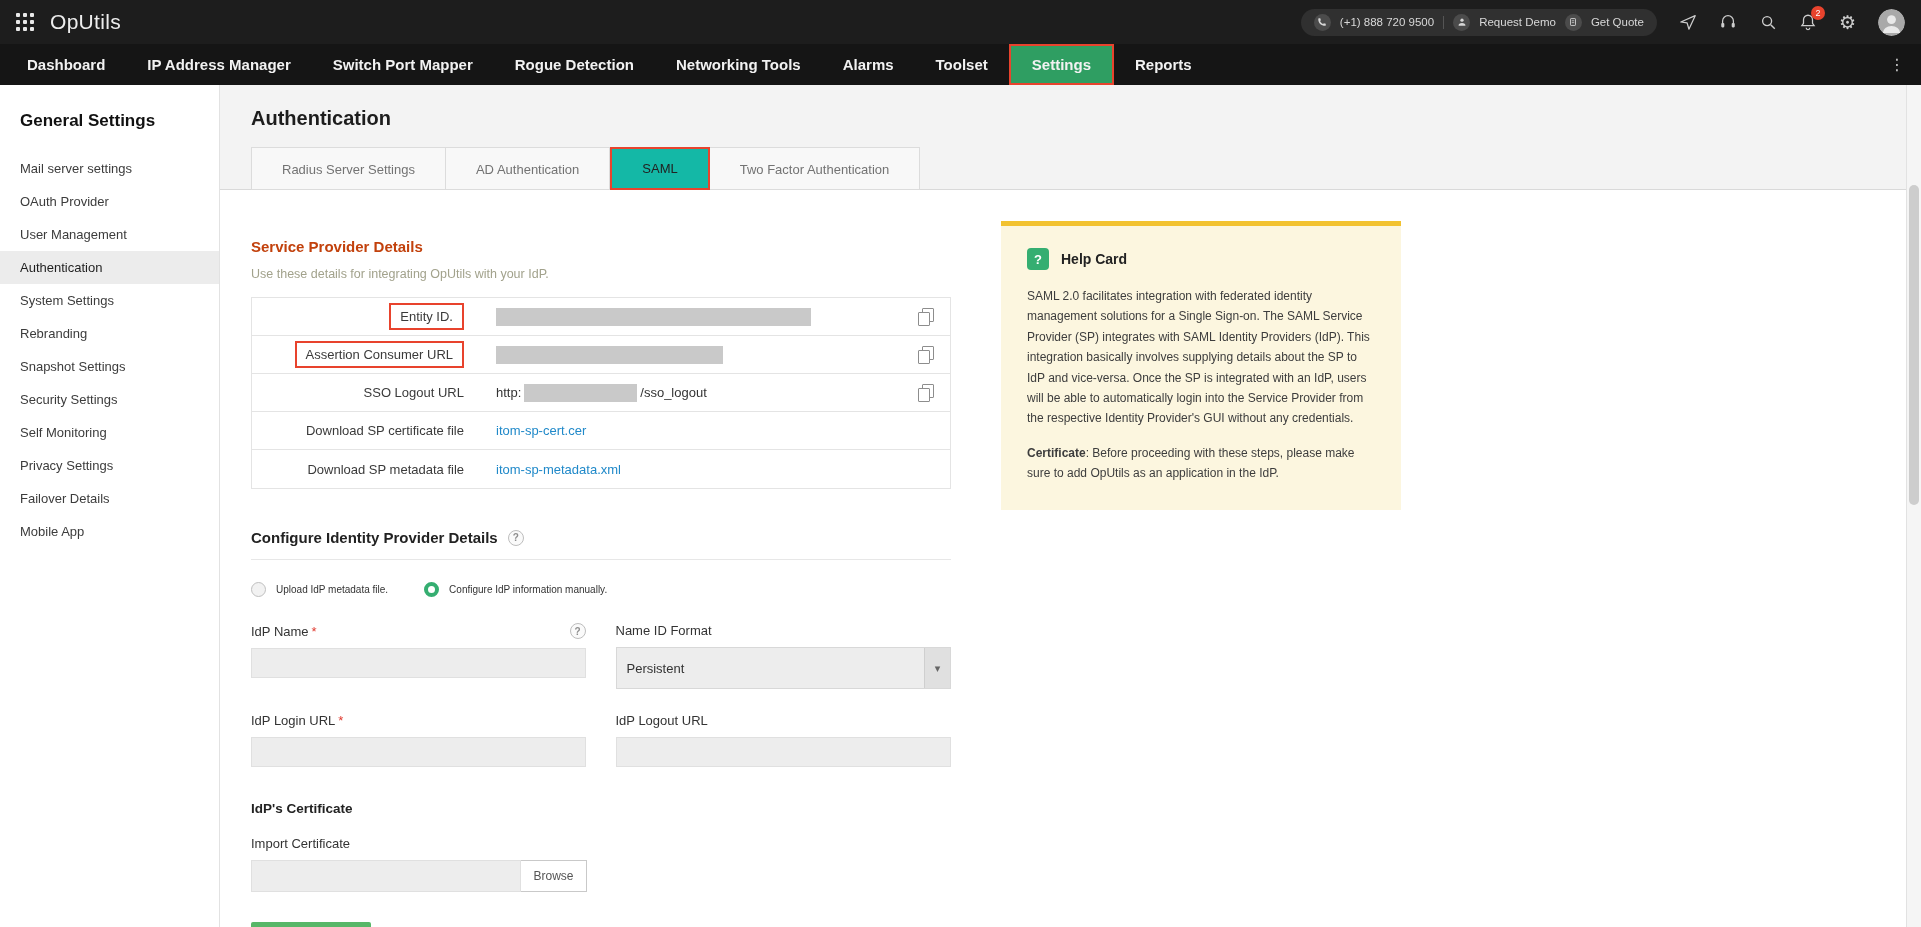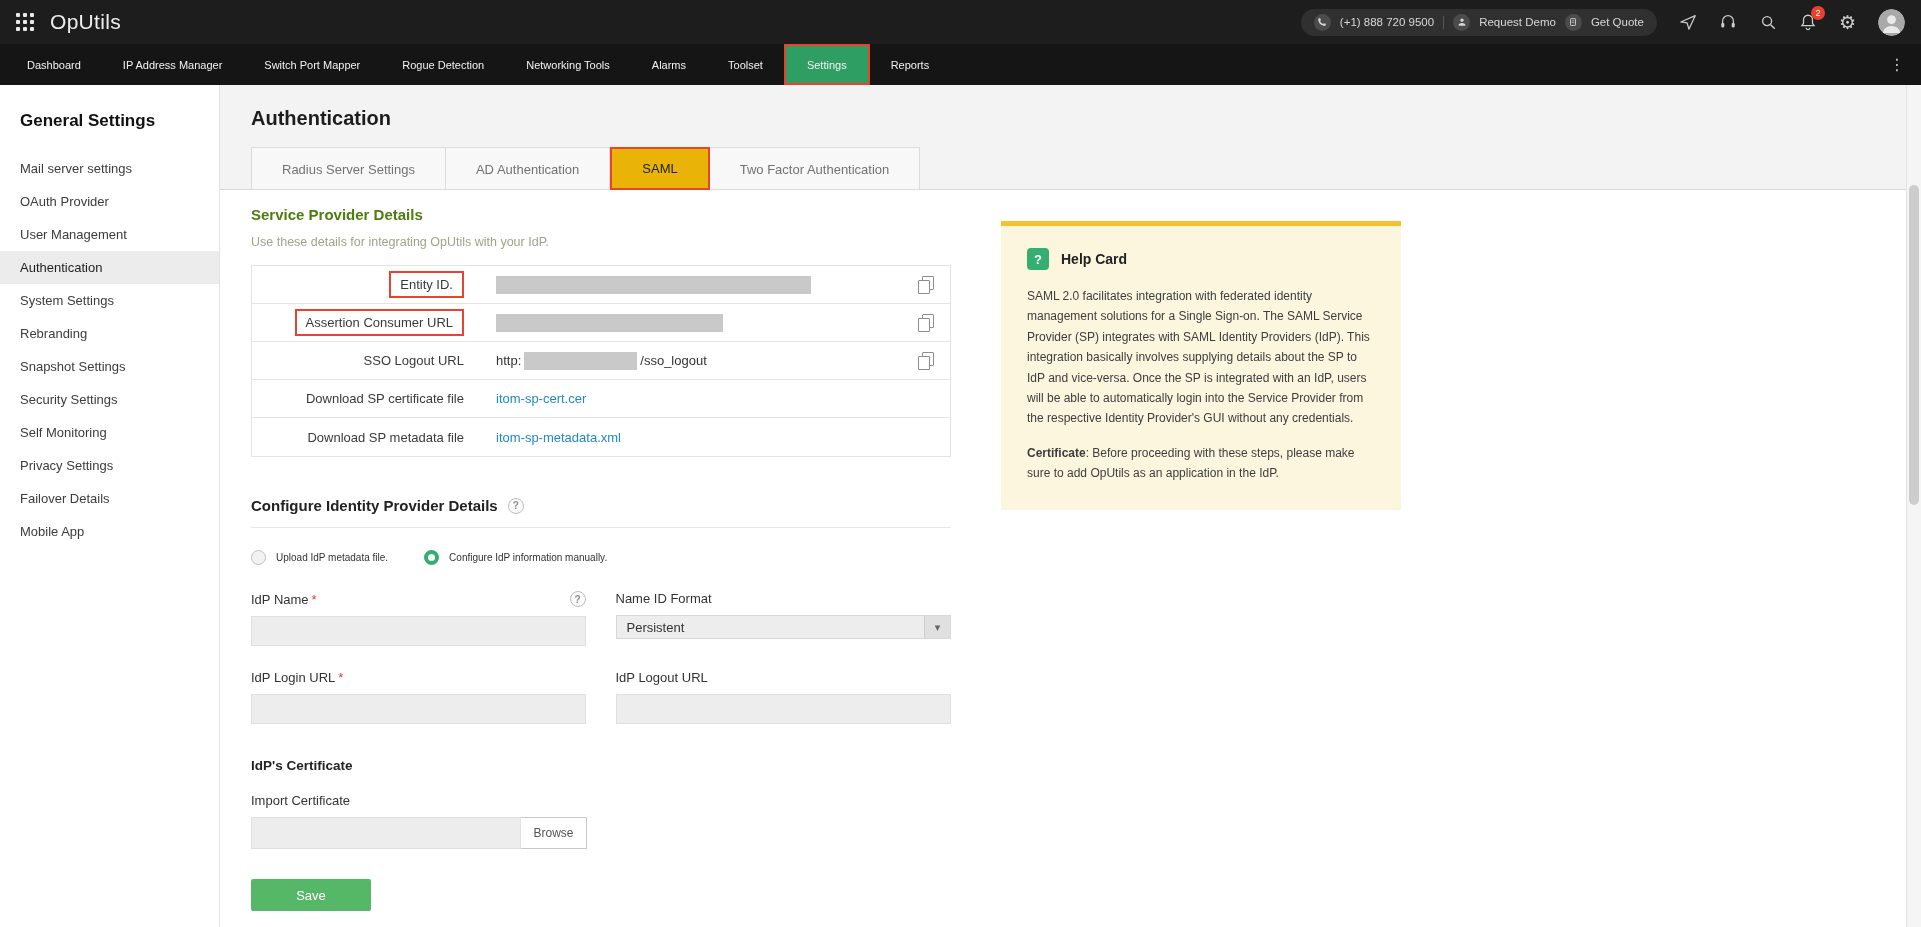--- a/index.html
+++ b/index.html
@@ -22,47 +22,47 @@
   .hdr-icon { position:relative; display:flex; align-items:center; cursor:pointer; }
   .bell-badge { position:absolute; top:-7px; right:-8px; background:#e8432d; color:#fff;
     font-size:9px; min-width:14px; height:14px; border-radius:7px;
     display:flex; align-items:center; justify-content:center; padding:0 2px; }
   .gear-glyph { font-size:19px; color:#cdcdcd; line-height:1; }
   .avatar { width:27px; height:27px; border-radius:50%; overflow:hidden; cursor:pointer; }
 
   
   .mainnav { height:41px; background:#151515; display:flex; align-items:stretch; padding-left:6px; }
   .nav-item { display:flex; align-items:center; padding:0 21px; color:#f2f2f2;
-    font-size:11px; font-weight:400; cursor:pointer; white-space:nowrap; }
+    font-size:15px; font-weight:700; cursor:pointer; white-space:nowrap; }
   .nav-item.active { background:#2f9e62; border:2px solid #e8432d; }
   .nav-spacer { flex:1; }
   .nav-more { display:flex; align-items:center; padding:0 16px; color:#c4c4c4;
     font-size:16px; cursor:pointer; }
 
   
   .layout { display:flex; height:842px; }
   .sidebar { width:220px; background:#fff; border-right:1px solid #e2e2e2; flex-shrink:0; }
   .sidebar-heading { font-size:17px; font-weight:700; color:#111; padding:26px 20px 21px; }
   .side-item { height:33px; line-height:33px; padding-left:20px; font-size:13px;
     color:#3c3c3c; cursor:pointer; white-space:nowrap; }
   .side-item.active { background:#ececec; color:#1e1e1e; }
 
   .content { flex:1; display:flex; flex-direction:column; background:#f3f3f3; min-width:0; }
   .content-top { height:105px; position:relative; border-bottom:1px solid #d9d9d9; flex-shrink:0; }
   .page-title { font-size:20px; font-weight:700; color:#1d1d1d; padding:22px 0 0 31px; }
   .tabs { position:absolute; left:31px; bottom:-1px; display:flex; }
   .tab { padding:0 30px; height:43px; line-height:43px; font-size:13px; color:#737373;
     background:#f8f8f8; border:1px solid #dcdcdc; border-left:none; cursor:pointer; white-space:nowrap; }
   .tab:first-child { border-left:1px solid #dcdcdc; }
-  .tab.active { background:#eab308; border:2px solid #e8432d; line-height:39px; color:#222; }
+  .tab.active { background:#14b8a6; border:2px solid #e8432d; line-height:39px; color:#222; }
 
   .panel { flex:1; background:#fff; position:relative; padding-left:31px; overflow:hidden; }
 
   
-  .sp-heading { margin-top:16px; font-size:15px; font-weight:700; color:#4d7c0f; }
+  .sp-heading { margin-top:48px; font-size:15px; font-weight:700; color:#c2410c; }
   .sp-subtitle { margin-top:12px; font-size:12.5px; color:#a2a28c; }
   .sp-table { margin-top:16px; width:700px; border:1px solid #e4e4e4; }
   .sp-row { display:flex; align-items:center; height:38px; border-bottom:1px solid #e4e4e4; }
   .sp-row:last-child { border-bottom:none; }
   .sp-label { width:212px; text-align:right; font-size:13px; color:#3a3a3a; flex-shrink:0; }
   .sp-value { flex:1; display:flex; align-items:center; padding-left:32px; font-size:13px; color:#333; }
   .red-box { display:inline-block; border:2px solid #e8432d; padding:4px 9px; }
   .blob { height:18px; background:#c9c9c9; display:inline-block; }
   .blob.b1 { width:315px; } .blob.b2 { width:227px; } .blob.b3 { width:113px; margin:0 3px; }
   .copy-btn { margin-left:auto; margin-right:16px; width:16px; height:18px; position:relative; cursor:pointer; flex-shrink:0; }
@@ -87,21 +87,21 @@
   .radio-label { font-size:10px; color:#333; margin-right:26px; cursor:pointer; }
 
   .form-grid { display:flex; gap:30px; margin-top:26px; }
   .form-col { width:335px; }
   .form-col.right { width:336px; }
   .field-label-row { display:flex; align-items:center; justify-content:space-between;
     font-size:13px; color:#333; }
   .req { color:#e03a2f; margin-left:3px; }
   .text-input { margin-top:9px; height:30px; background:#ededed; border:1px solid #e0e0e0;
     width:100%; font:inherit; font-size:13px; padding:0 8px; color:#333; }
-  .select { margin-top:9px; height:24px; background:#ededed; border:1px solid #d8d8d8;
+  .select { margin-top:9px; height:42px; background:#ededed; border:1px solid #d8d8d8;
     display:flex; align-items:center; cursor:pointer; }
   .select-value { flex:1; padding-left:10px; font-size:13px; color:#333; }
   .select-caret { width:26px; height:100%; background:#e0e0e0; border-left:1px solid #cfcfcf;
     display:flex; align-items:center; justify-content:center; color:#666; font-size:11px; }
   .row2 { margin-top:24px; }
   .cert-heading { margin-top:34px; font-size:13.5px; font-weight:700; color:#222; }
   .import-label { margin-top:20px; font-size:13px; color:#333; }
   .file-row { margin-top:9px; display:flex; width:376px; }
   .file-input { width:270px; height:32px; background:#ededed; border:1px solid #e0e0e0; font:inherit; }
   .browse-btn { width:66px; height:32px; background:#fff; border:1px solid #c9c9c9; border-left:none;

